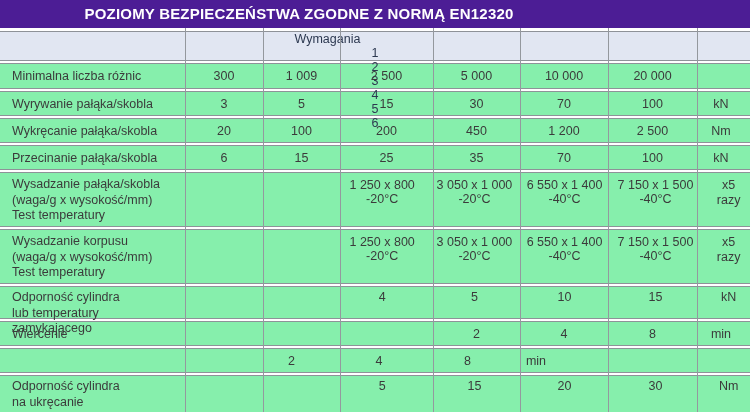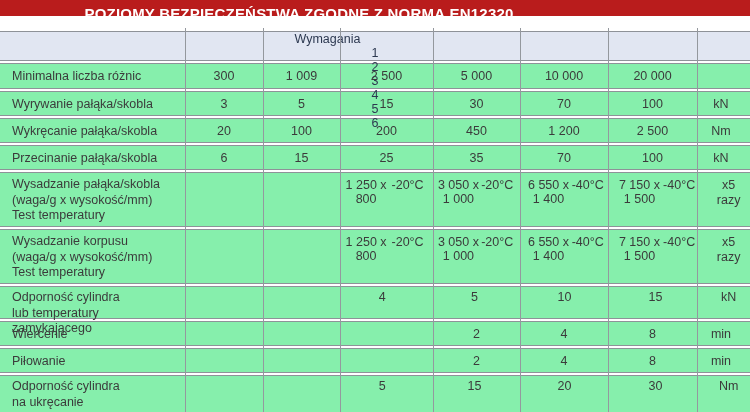--- a/index.html
+++ b/index.html
@@ -4,22 +4,22 @@
 <style>
   html,body { margin:0; padding:0; background:#fff; }
   .screen {
     position:relative; width:750px; height:412px; overflow:hidden;
     background:#ffffff;
     font-family:"Liberation Sans","DejaVu Sans",sans-serif;
     color:#3b3b3b;
   }
   
   .title-bar {
-    position:absolute; left:0; top:0; width:750px; height:16px;
-    background:#b91c1c;
+    position:absolute; left:0; top:0; width:750px; height:28px;
+    background:#4c1d95;
   }
   .title-text {
     position:absolute; left:0; top:0; width:598px; height:28px;
     line-height:28px; text-align:center;
     color:#ffffff; font-weight:bold; font-size:15px; letter-spacing:0.2px;
     white-space:nowrap;
   }
   
   .vline { position:absolute; top:28px; bottom:0; width:1px; background:#94989e; z-index:4; }
   .vl1{left:185px}.vl2{left:263px}.vl3{left:340px}.vl4{left:433px}
@@ -42,21 +42,21 @@
   .c0 { width:185px; text-align:left; padding-left:12px; }
   .c1 { width:78px; } .c2 { width:77px; } .c3 { width:93px; }
   .c4 { width:87px; } .c5 { width:88px; } .c6 { width:89px; }
   .c7 { width:48px; }
 
   .h26{height:26px}.h25{height:25px}.h55{height:55px}.h33{height:33px}.h37{height:37px}
   .last { border-bottom:none; }
 
   .lbl-lines { line-height:15.5px; padding-top:4px; }
   .vcol {
-    display:flex; flex-direction:row; justify-content:space-between;
+    display:flex; flex-direction:column; justify-content:space-between;
     padding-top:5px; padding-bottom:7px;
   }
   .u2 { line-height:15px; padding-top:5px; }
   .pt3 { padding-top:3px; }
 </style>
 </head>
 <body>
 
 <div class="screen">
 
@@ -208,21 +208,20 @@
       <div class="c c1"></div>
       <div class="c c2"></div>
       <div class="c c3"></div>
       <div class="c c4">2</div>
       <div class="c c5">4</div>
       <div class="c c6">8</div>
       <div class="c c7">min</div>
     </div>
 
     <div class="row va-c h25">
-      <div class="c c0">Piłowanie</div>
       <div class="c c1"></div>
       <div class="c c2"></div>
       <div class="c c3"></div>
       <div class="c c4">2</div>
       <div class="c c5">4</div>
       <div class="c c6">8</div>
       <div class="c c7">min</div>
     </div>
 
     <div class="row va-t h37 last">

